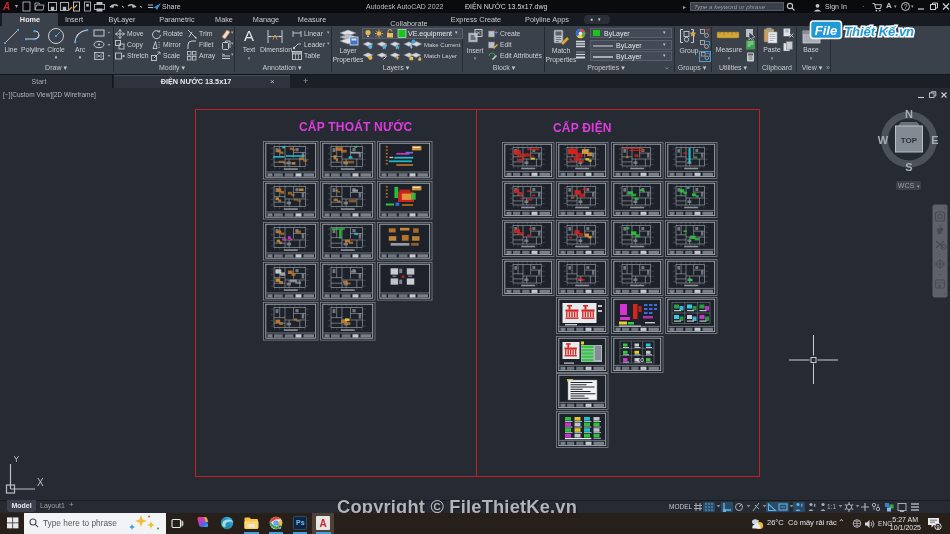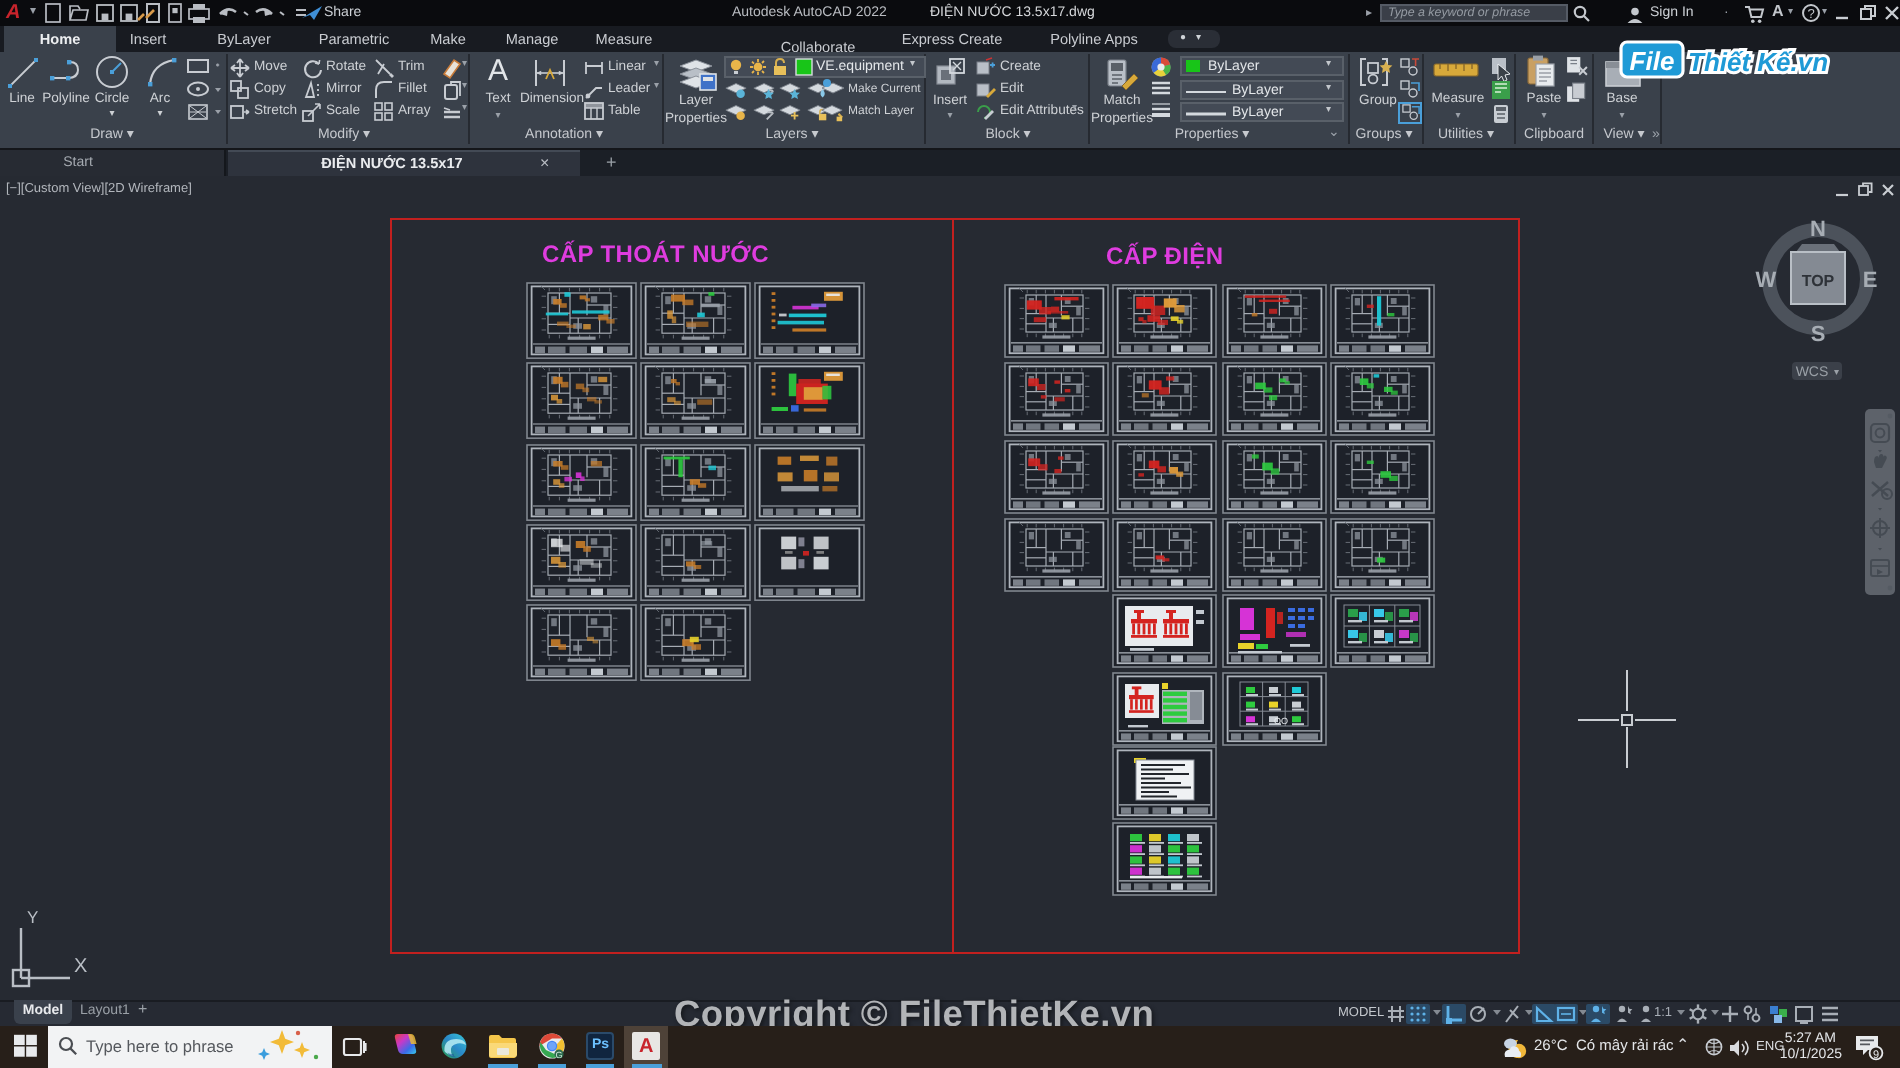--- a/index.html
+++ b/index.html
@@ -422,21 +422,21 @@
 <div class="" style="left:0px;top:88px;width:950px;height:412px;background:#262a32;"></div>
 <div class="" style="left:3px;top:91px;font-size:6.5px;color:#b2b6bc;font-weight:400;white-space:nowrap;">[−][Custom View][2D Wireframe]</div>
 <svg style="left:917px;top:91px" width="30" height="9" viewBox="0 0 30 9">
     <path d="M1 6.5 h6" stroke="#c9cdd2" stroke-width="1.1"></path>
     <rect x="12.5" y="2" width="4.5" height="4.5" fill="none" stroke="#c9cdd2" stroke-width="0.9"></rect>
     <path d="M14.5 2 v-1.3 h4.3 v4.3 h-1.3" fill="none" stroke="#c9cdd2" stroke-width="0.9"></path>
     <path d="M24.5 1.5 l5 5 M29.5 1.5 l-5 5" stroke="#c9cdd2" stroke-width="1.1"></path>
   </svg>
 <div class="" style="left:195px;top:109px;width:282px;height:368px;border:1.5px solid #c2201f;"></div>
 <div class="" style="left:476px;top:109px;width:284px;height:368px;border:1.5px solid #c2201f;"></div>
-<div class="" style="left:271px;top:120.5px;font-size:12px;color:#df3cdf;font-weight:700;white-space:nowrap;letter-spacing:0.2px;">CẤP THOÁT NƯỚC</div>
+<div class="" style="left:299px;top:120.5px;font-size:12px;color:#df3cdf;font-weight:700;white-space:nowrap;letter-spacing:0.2px;">CẤP THOÁT NƯỚC</div>
 <div class="" style="left:553px;top:121.5px;font-size:12px;color:#df3cdf;font-weight:700;white-space:nowrap;letter-spacing:0.2px;">CẤP ĐIỆN</div>
 <svg style="left:263px;top:141px" width="55.5" height="38.6" viewBox="0 0 55.5 38.6">
     <rect x="0.5" y="0.5" width="54.5" height="37.6" fill="#1d2129" stroke="#81878f" stroke-width="0.8"></rect>
     <rect x="2.8" y="2.2" width="49.9" height="34.0" fill="none" stroke="#aeb4bc" stroke-width="0.9"></rect>
     <path d="M3.5 31.0 H52.0" stroke="#aeb4bc" stroke-width="0.6"></path>
     <g fill="#868c95">
       <rect x="4.5" y="32.3" width="5" height="3.2" opacity="0.9"></rect>
       <rect x="11" y="32.3" width="8.75" height="3.2" opacity="0.8"></rect>
       <rect x="21.75" y="32.3" width="8.75" height="3.2" opacity="0.8"></rect>
       <rect x="32.5" y="32.3" width="6" height="3.2" fill="#c3c9d0"></rect>

